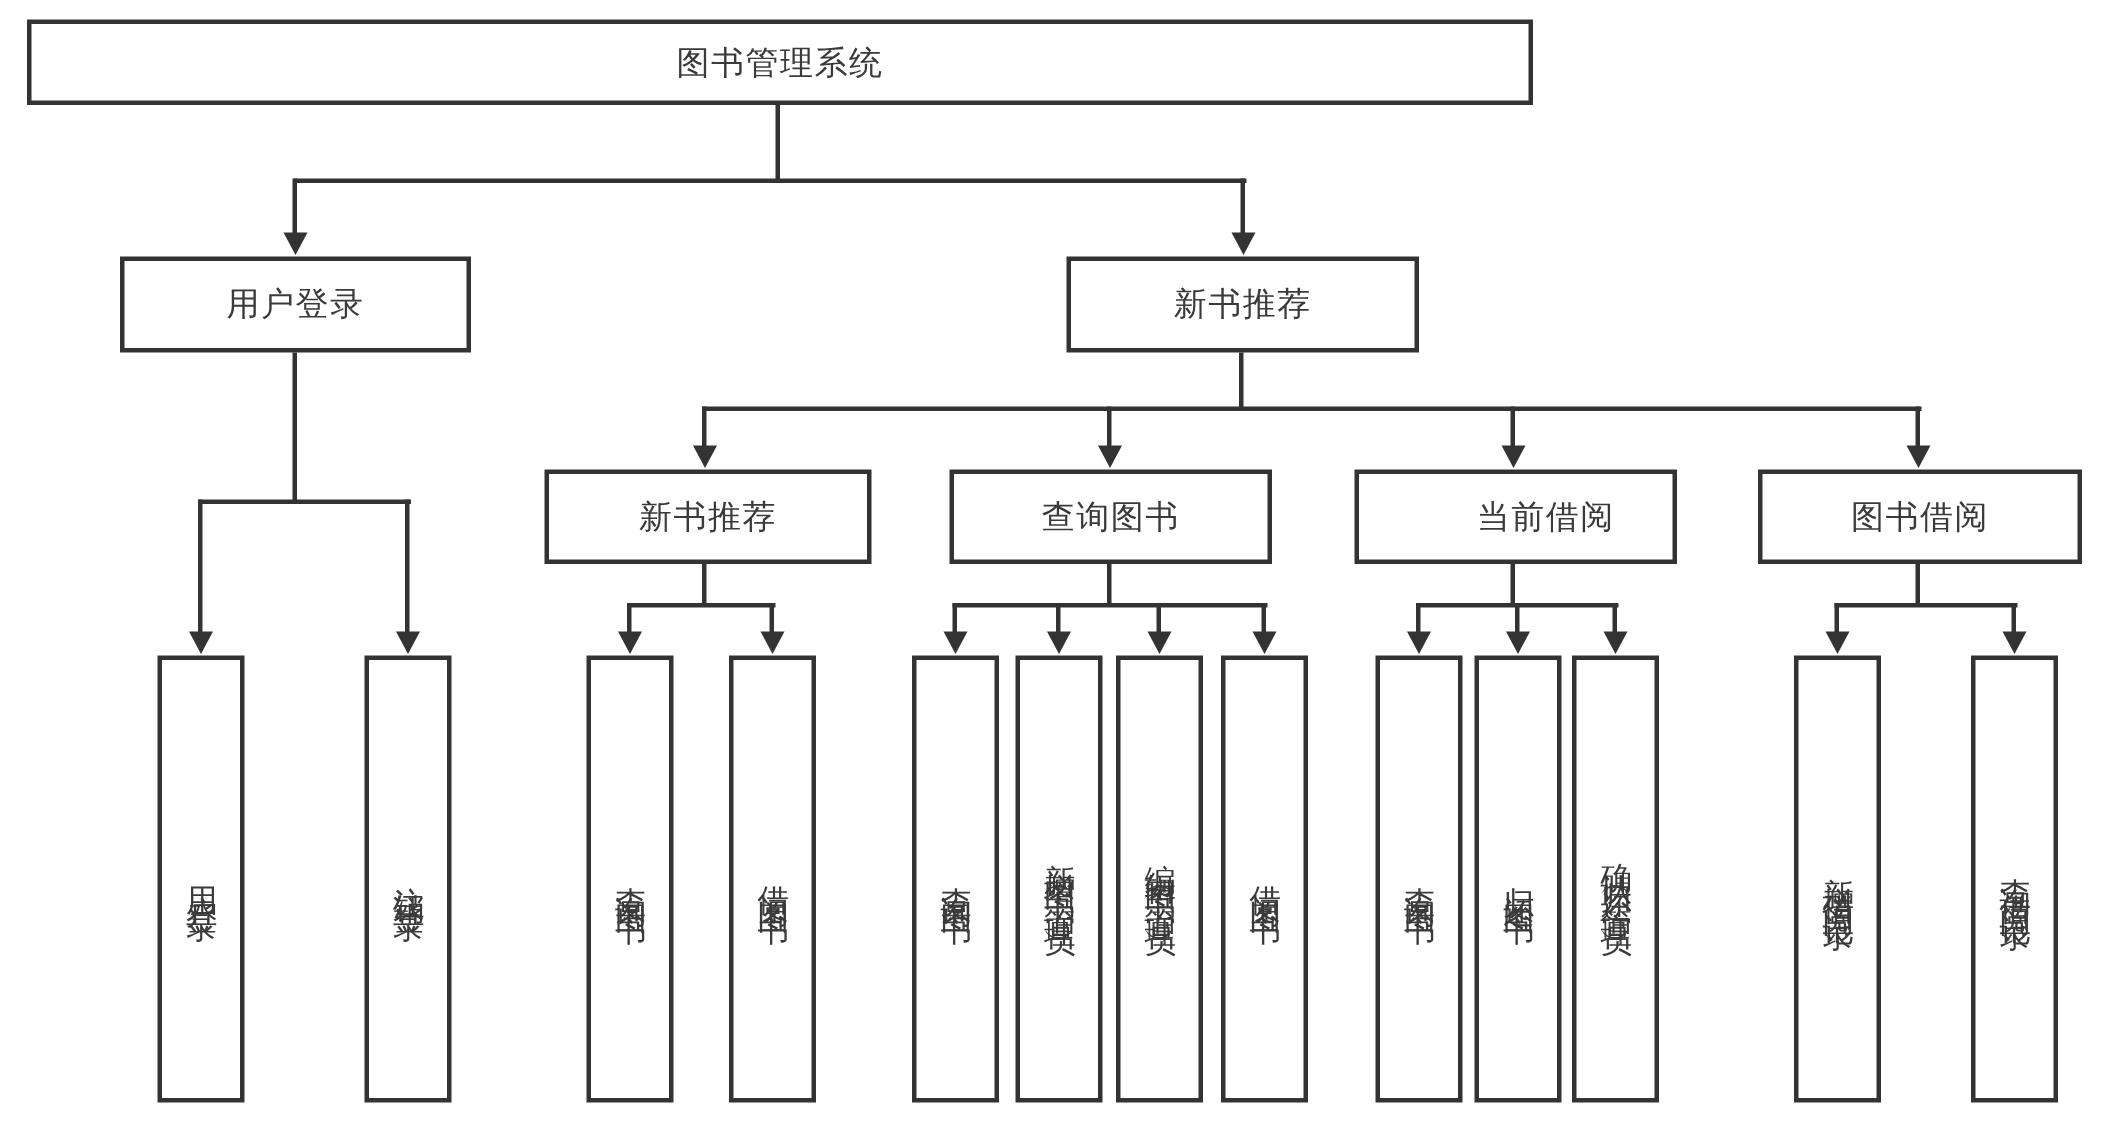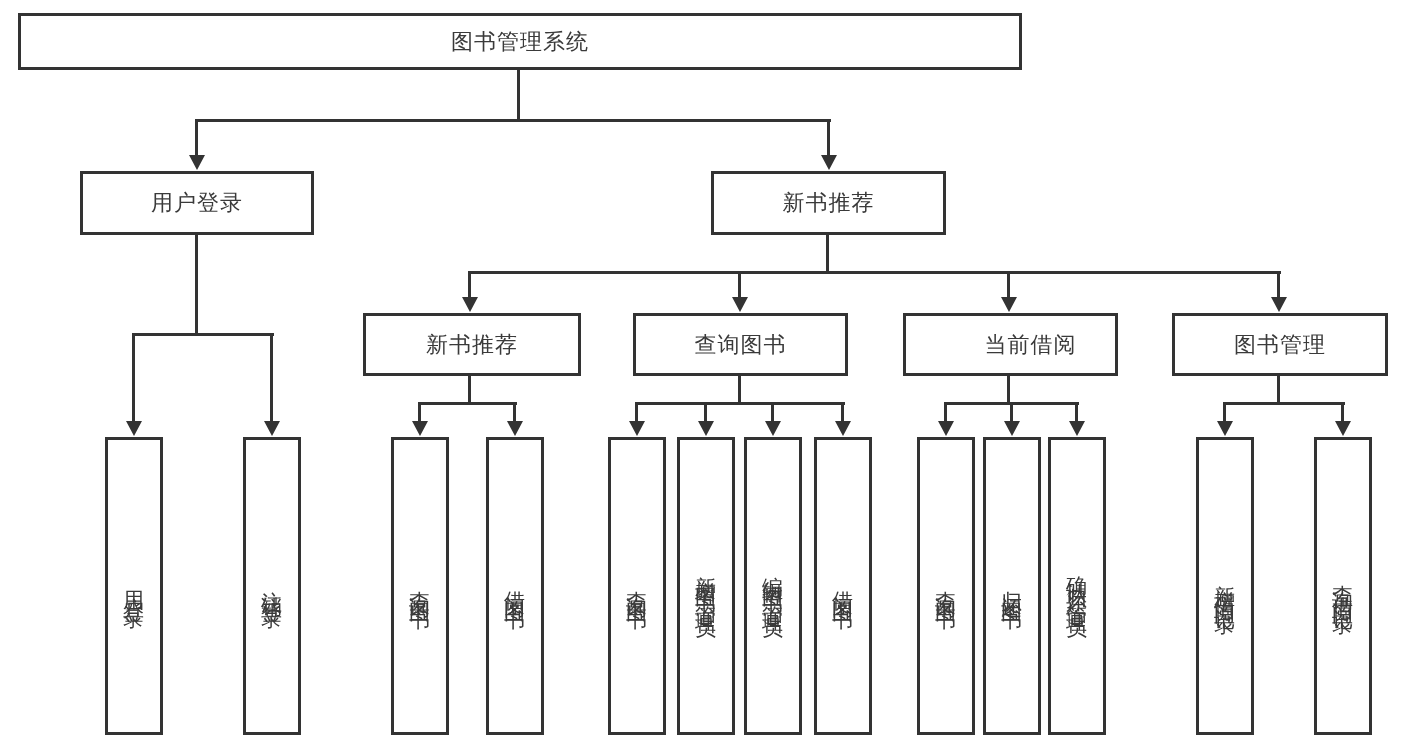--- a/index.html
+++ b/index.html
@@ -106,21 +106,21 @@
   <div class="box" style="left:363px;top:313px;width:218px;height:63px;">
     <span>新书推荐</span>
   </div>
   <div class="box" style="left:633px;top:313px;width:215px;height:63px;">
     <span>查询图书</span>
   </div>
   <div class="box" style="left:903px;top:313px;width:215px;height:63px;padding-left:40px;">
     <span>当前借阅</span>
   </div>
   <div class="box" style="left:1172px;top:313px;width:216px;height:63px;">
-    <span>图书管理</span>
+    <span>图书借阅</span>
   </div>
 
   <div class="vline" style="left:468px;top:376px;height:28px;"></div>
   <div class="hline" style="left:418px;top:402px;width:99px;"></div>
   <div class="vline" style="left:418px;top:402px;height:20px;"></div>
   <div class="arrow" style="left:412px;top:421px;"></div>
   <div class="vline" style="left:513px;top:402px;height:20px;"></div>
   <div class="arrow" style="left:507px;top:421px;"></div>
 
   <div class="vline" style="left:738px;top:376px;height:28px;"></div>

